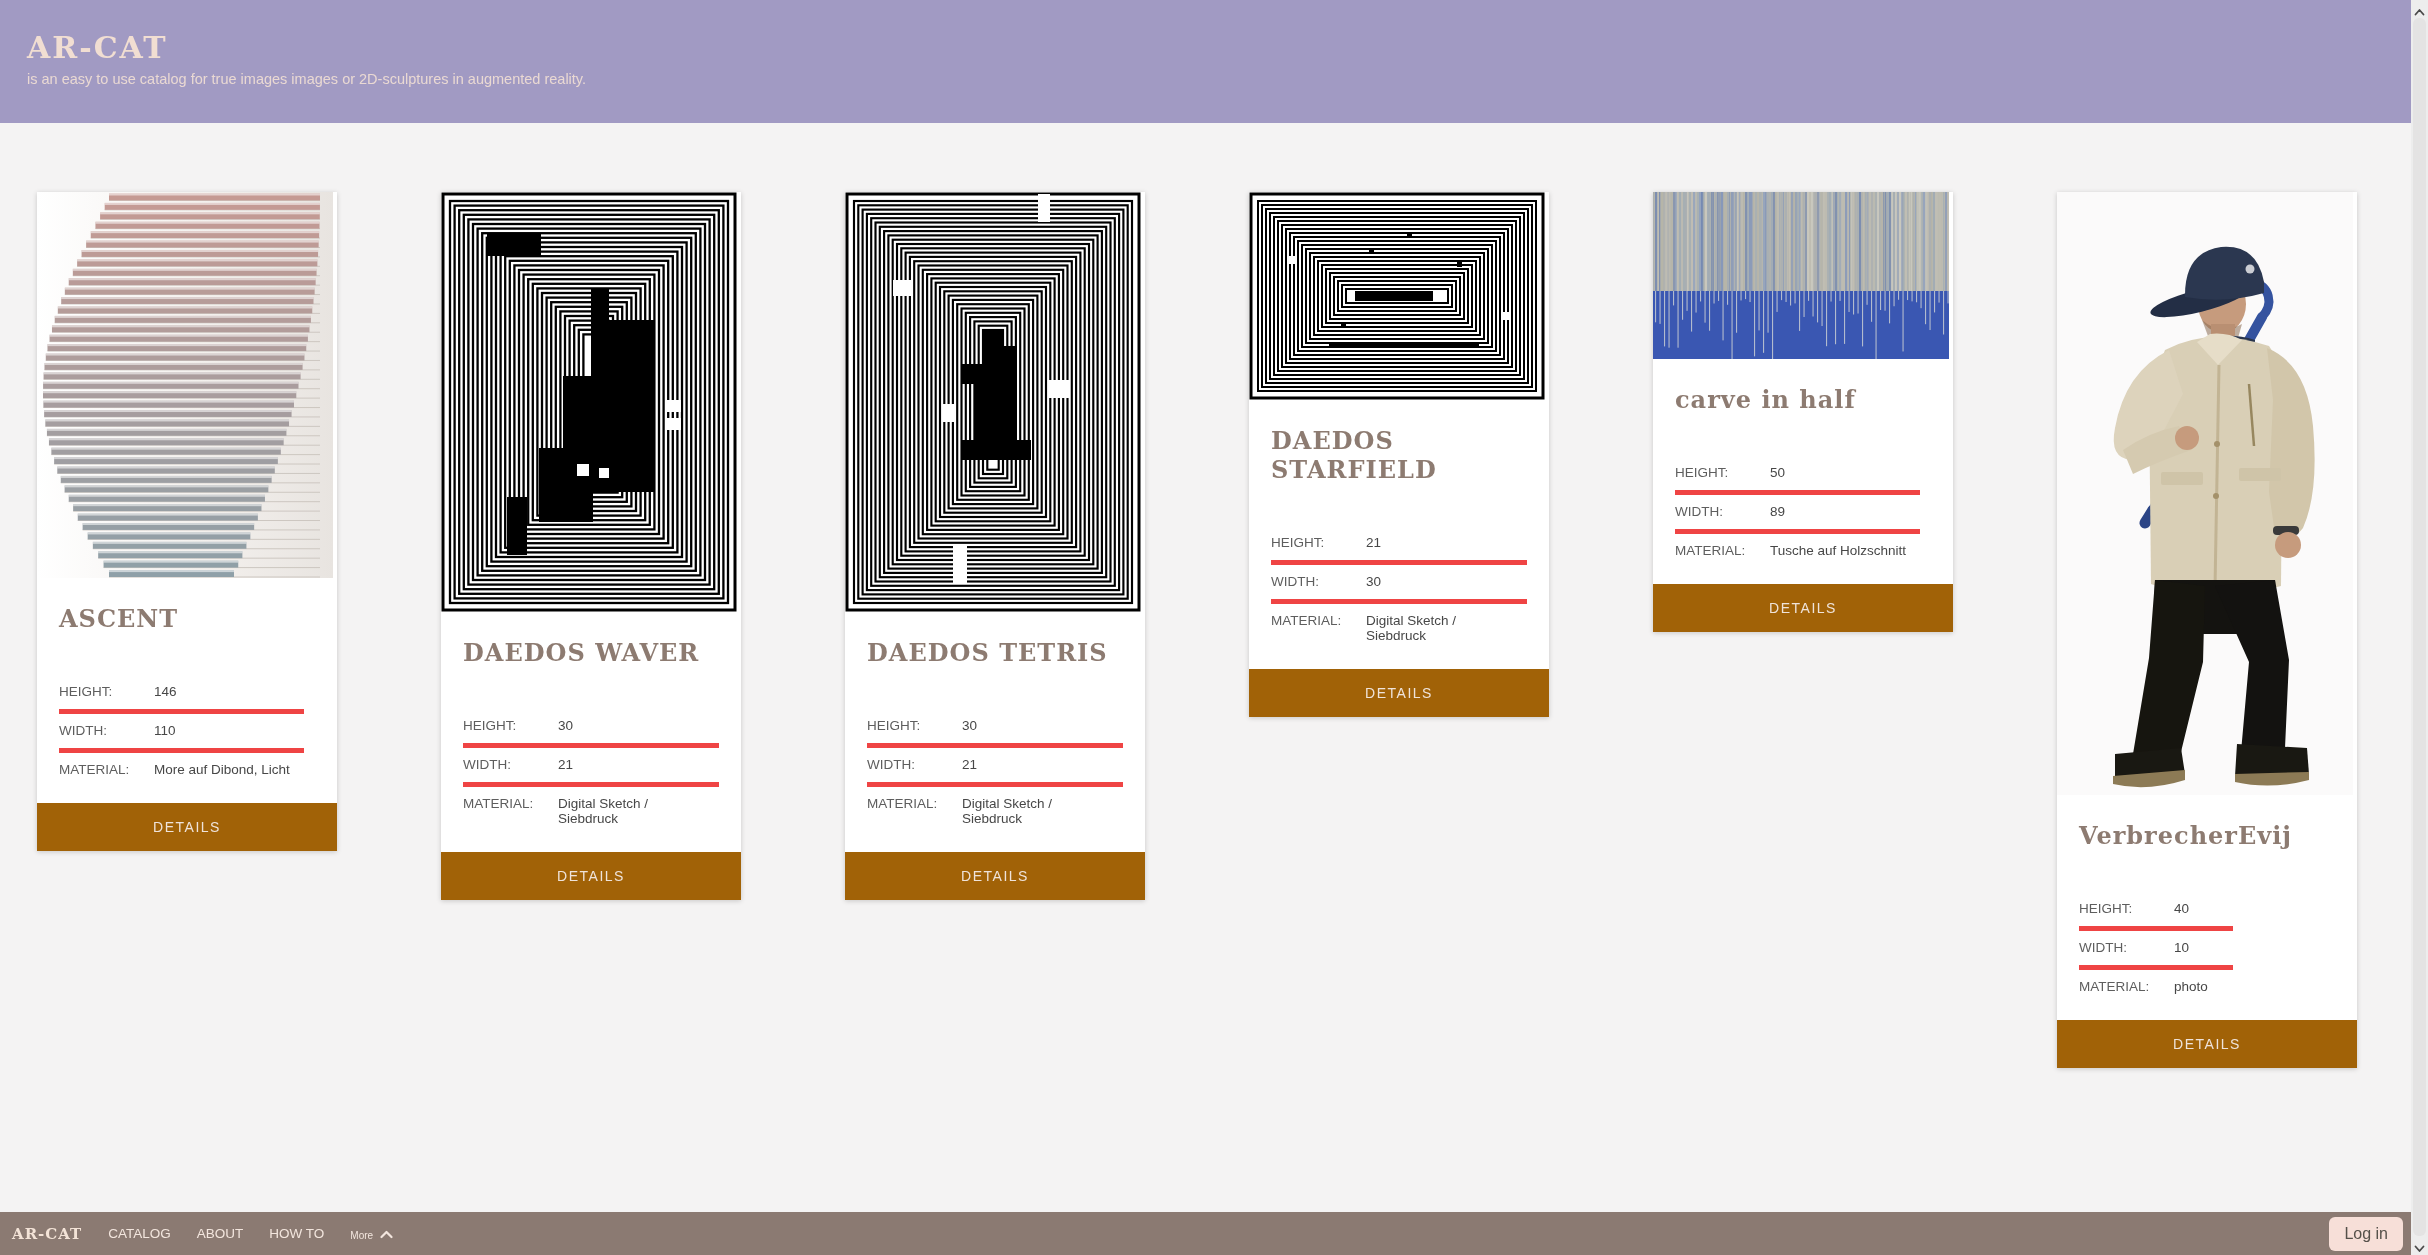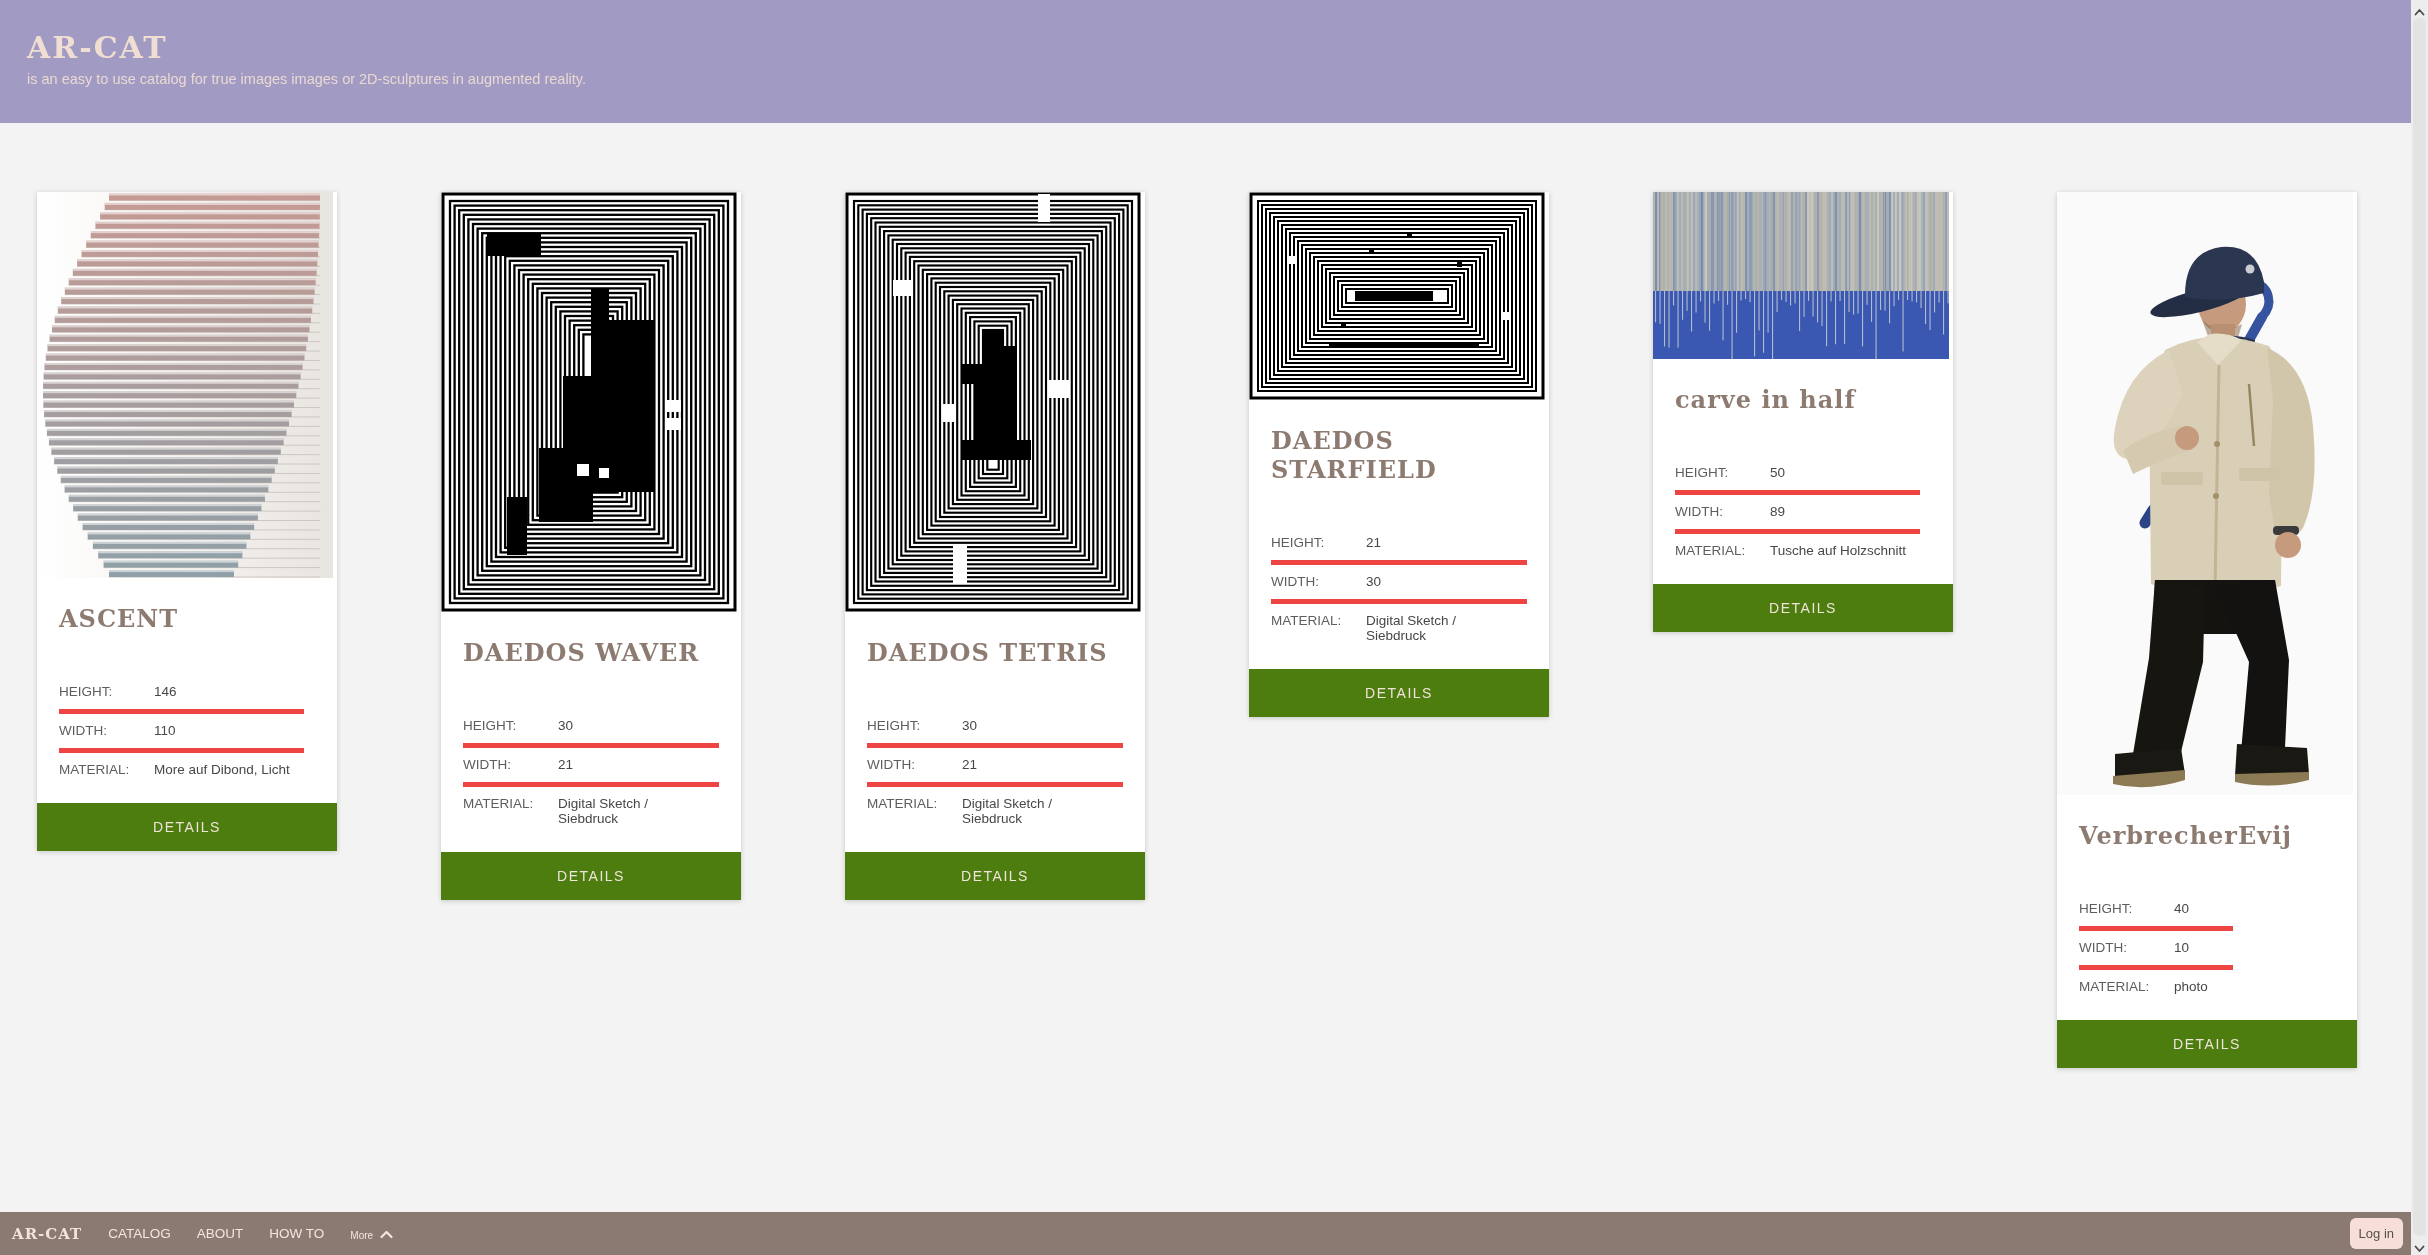--- a/index.html
+++ b/index.html
@@ -62,21 +62,21 @@
     font-size: 13.5px;
   }
   .spec-row.last { border-bottom: none; }
   .spec-label { color: #5e5e5e; }
   .spec-value { color: #474747; padding-right: 14px; }
   .details-btn {
     display: block;
     width: 100%;
     height: 48px;
     border: none;
-    background: #4d7c0f;
+    background: #a16207;
     color: #efe3da;
     font-family: "Liberation Sans", sans-serif;
     font-size: 14px;
     letter-spacing: 1.5px;
     cursor: pointer;
   }
   
   .site-footer {
     position: absolute;
     left: 0; bottom: 0;
@@ -113,22 +113,22 @@
     background: none;
     border: none;
     cursor: pointer;
   }
   .login-btn {
     margin-left: auto;
     background: #f7dfd8;
     color: #55504a;
     border: none;
     border-radius: 6px;
-    padding: 8px 9px;
-    font-size: 13px;
+    padding: 8px 15px;
+    font-size: 16px;
     cursor: pointer;
   }
   
   .scrollbar {
     position: absolute;
     top: 0; right: 0;
     width: 17px;
     height: 100%;
     background: #ededed;
     z-index: 10;

